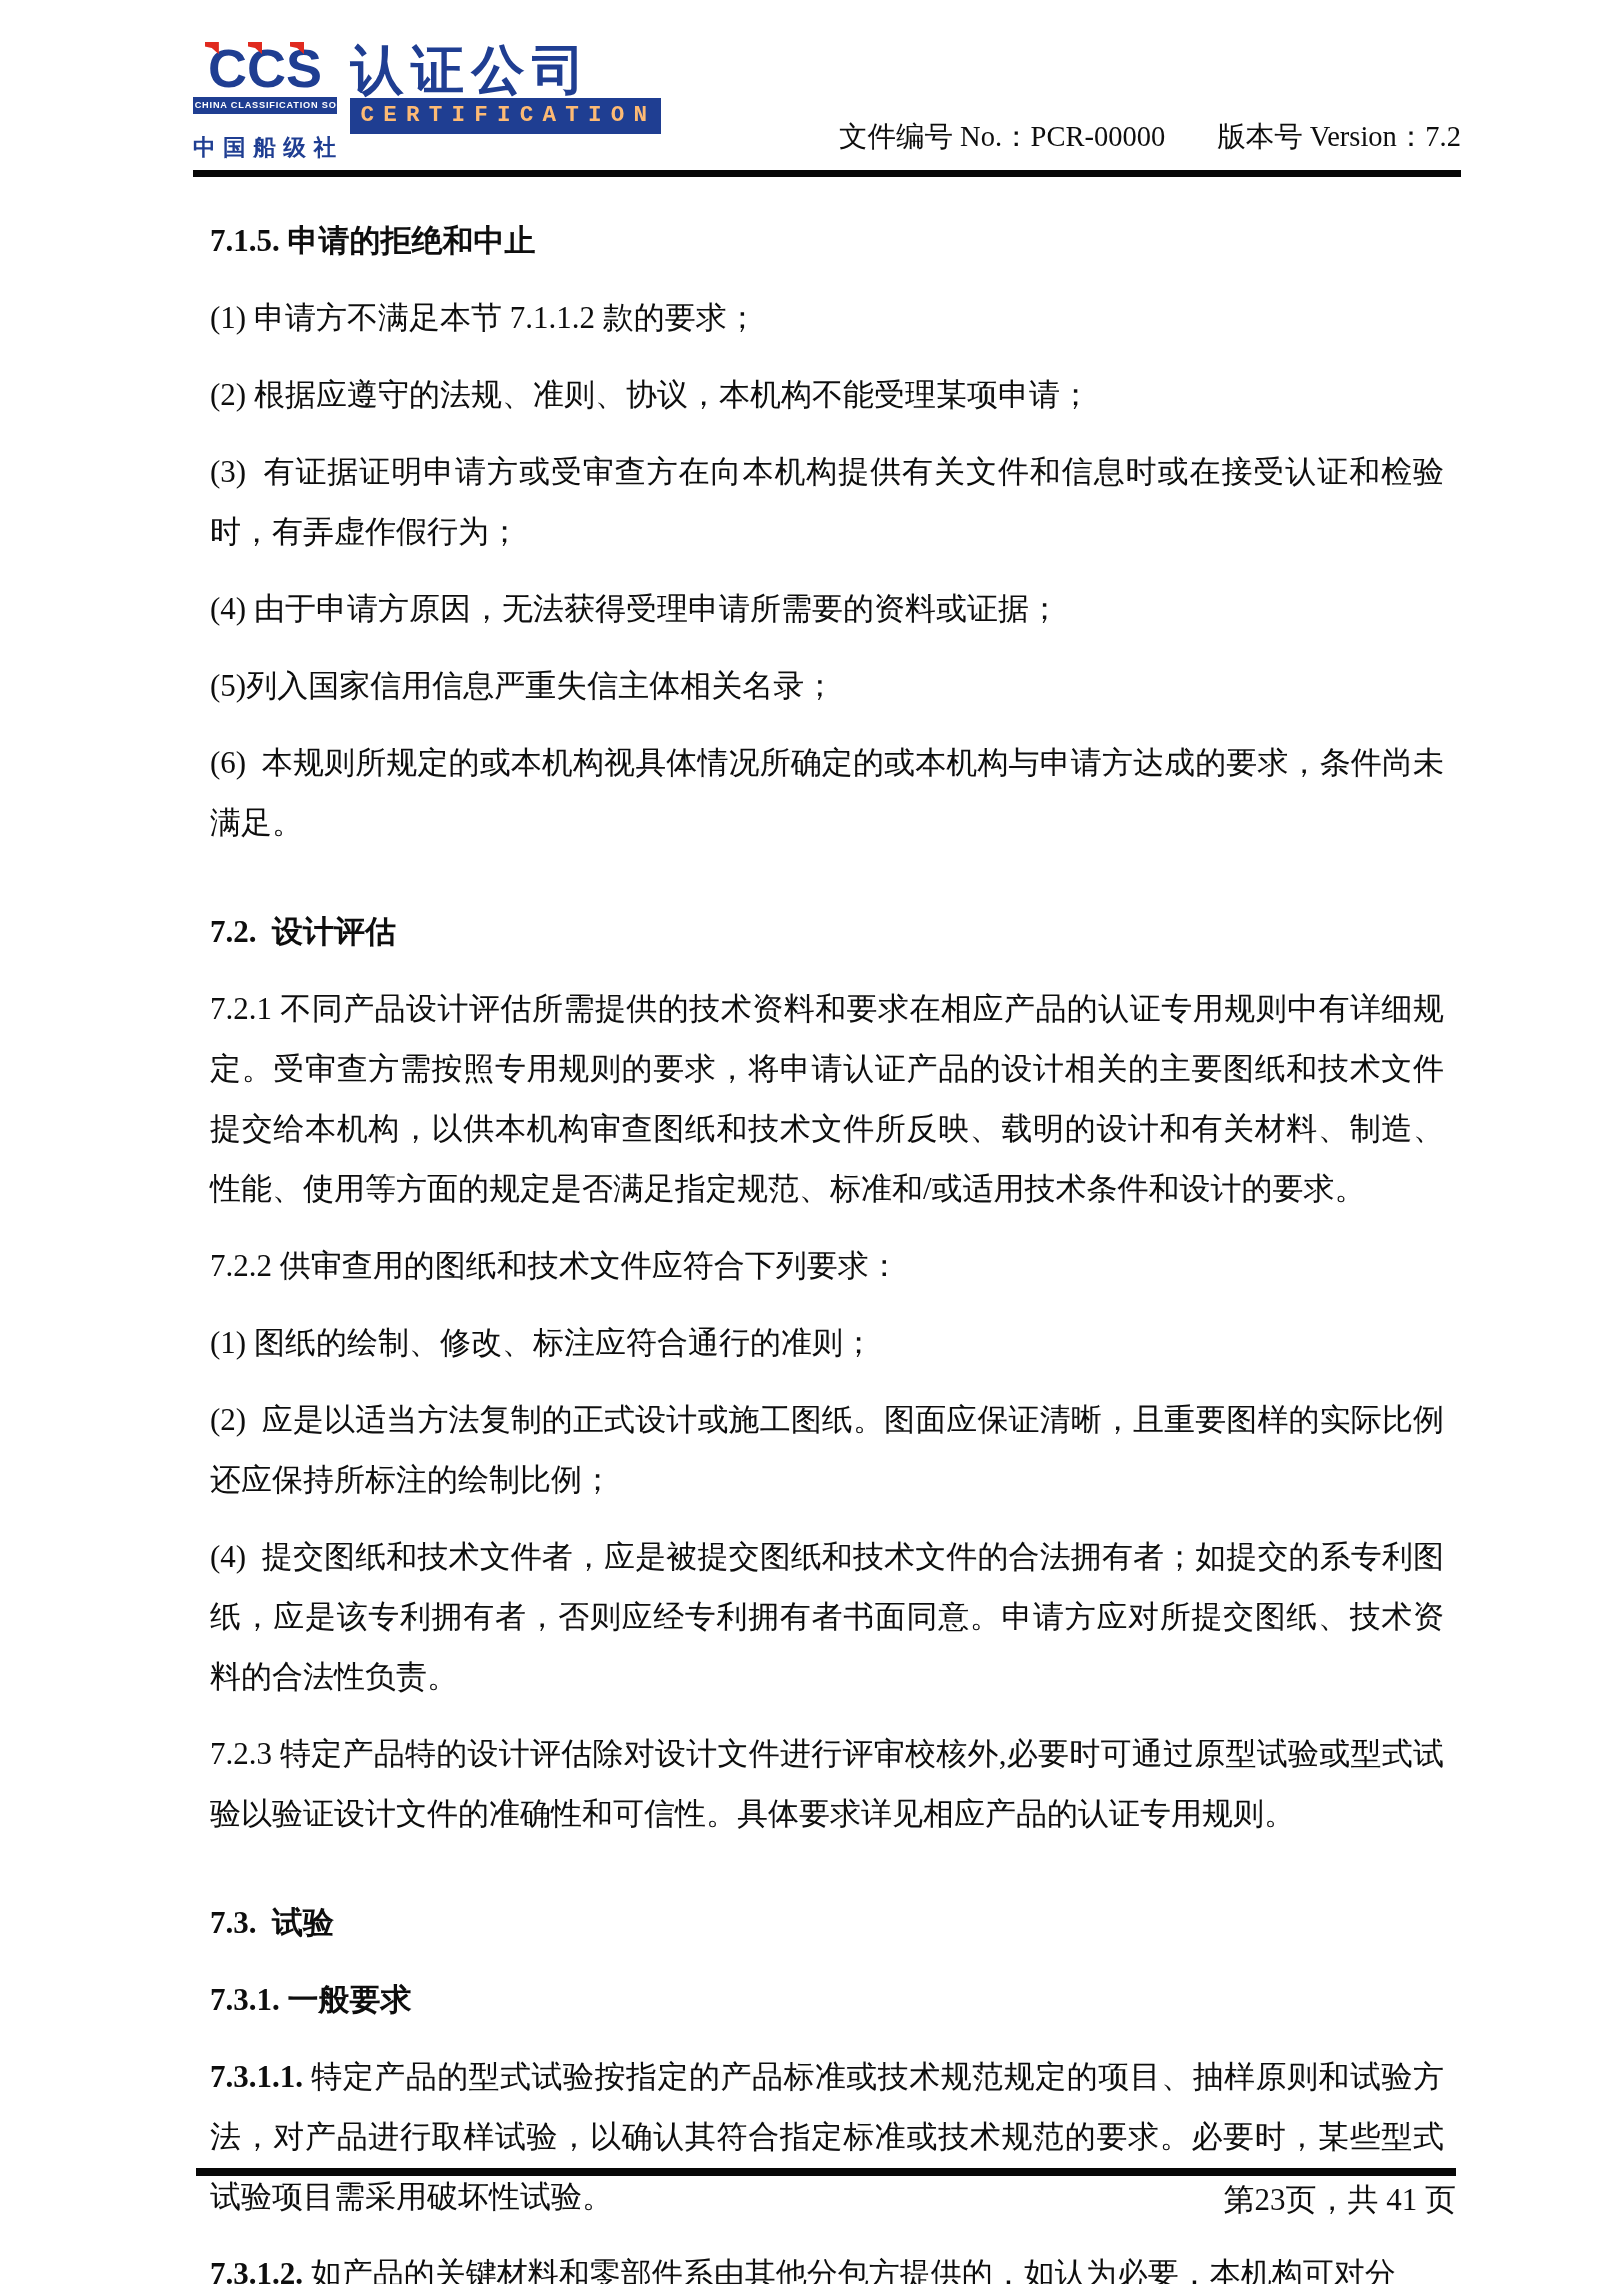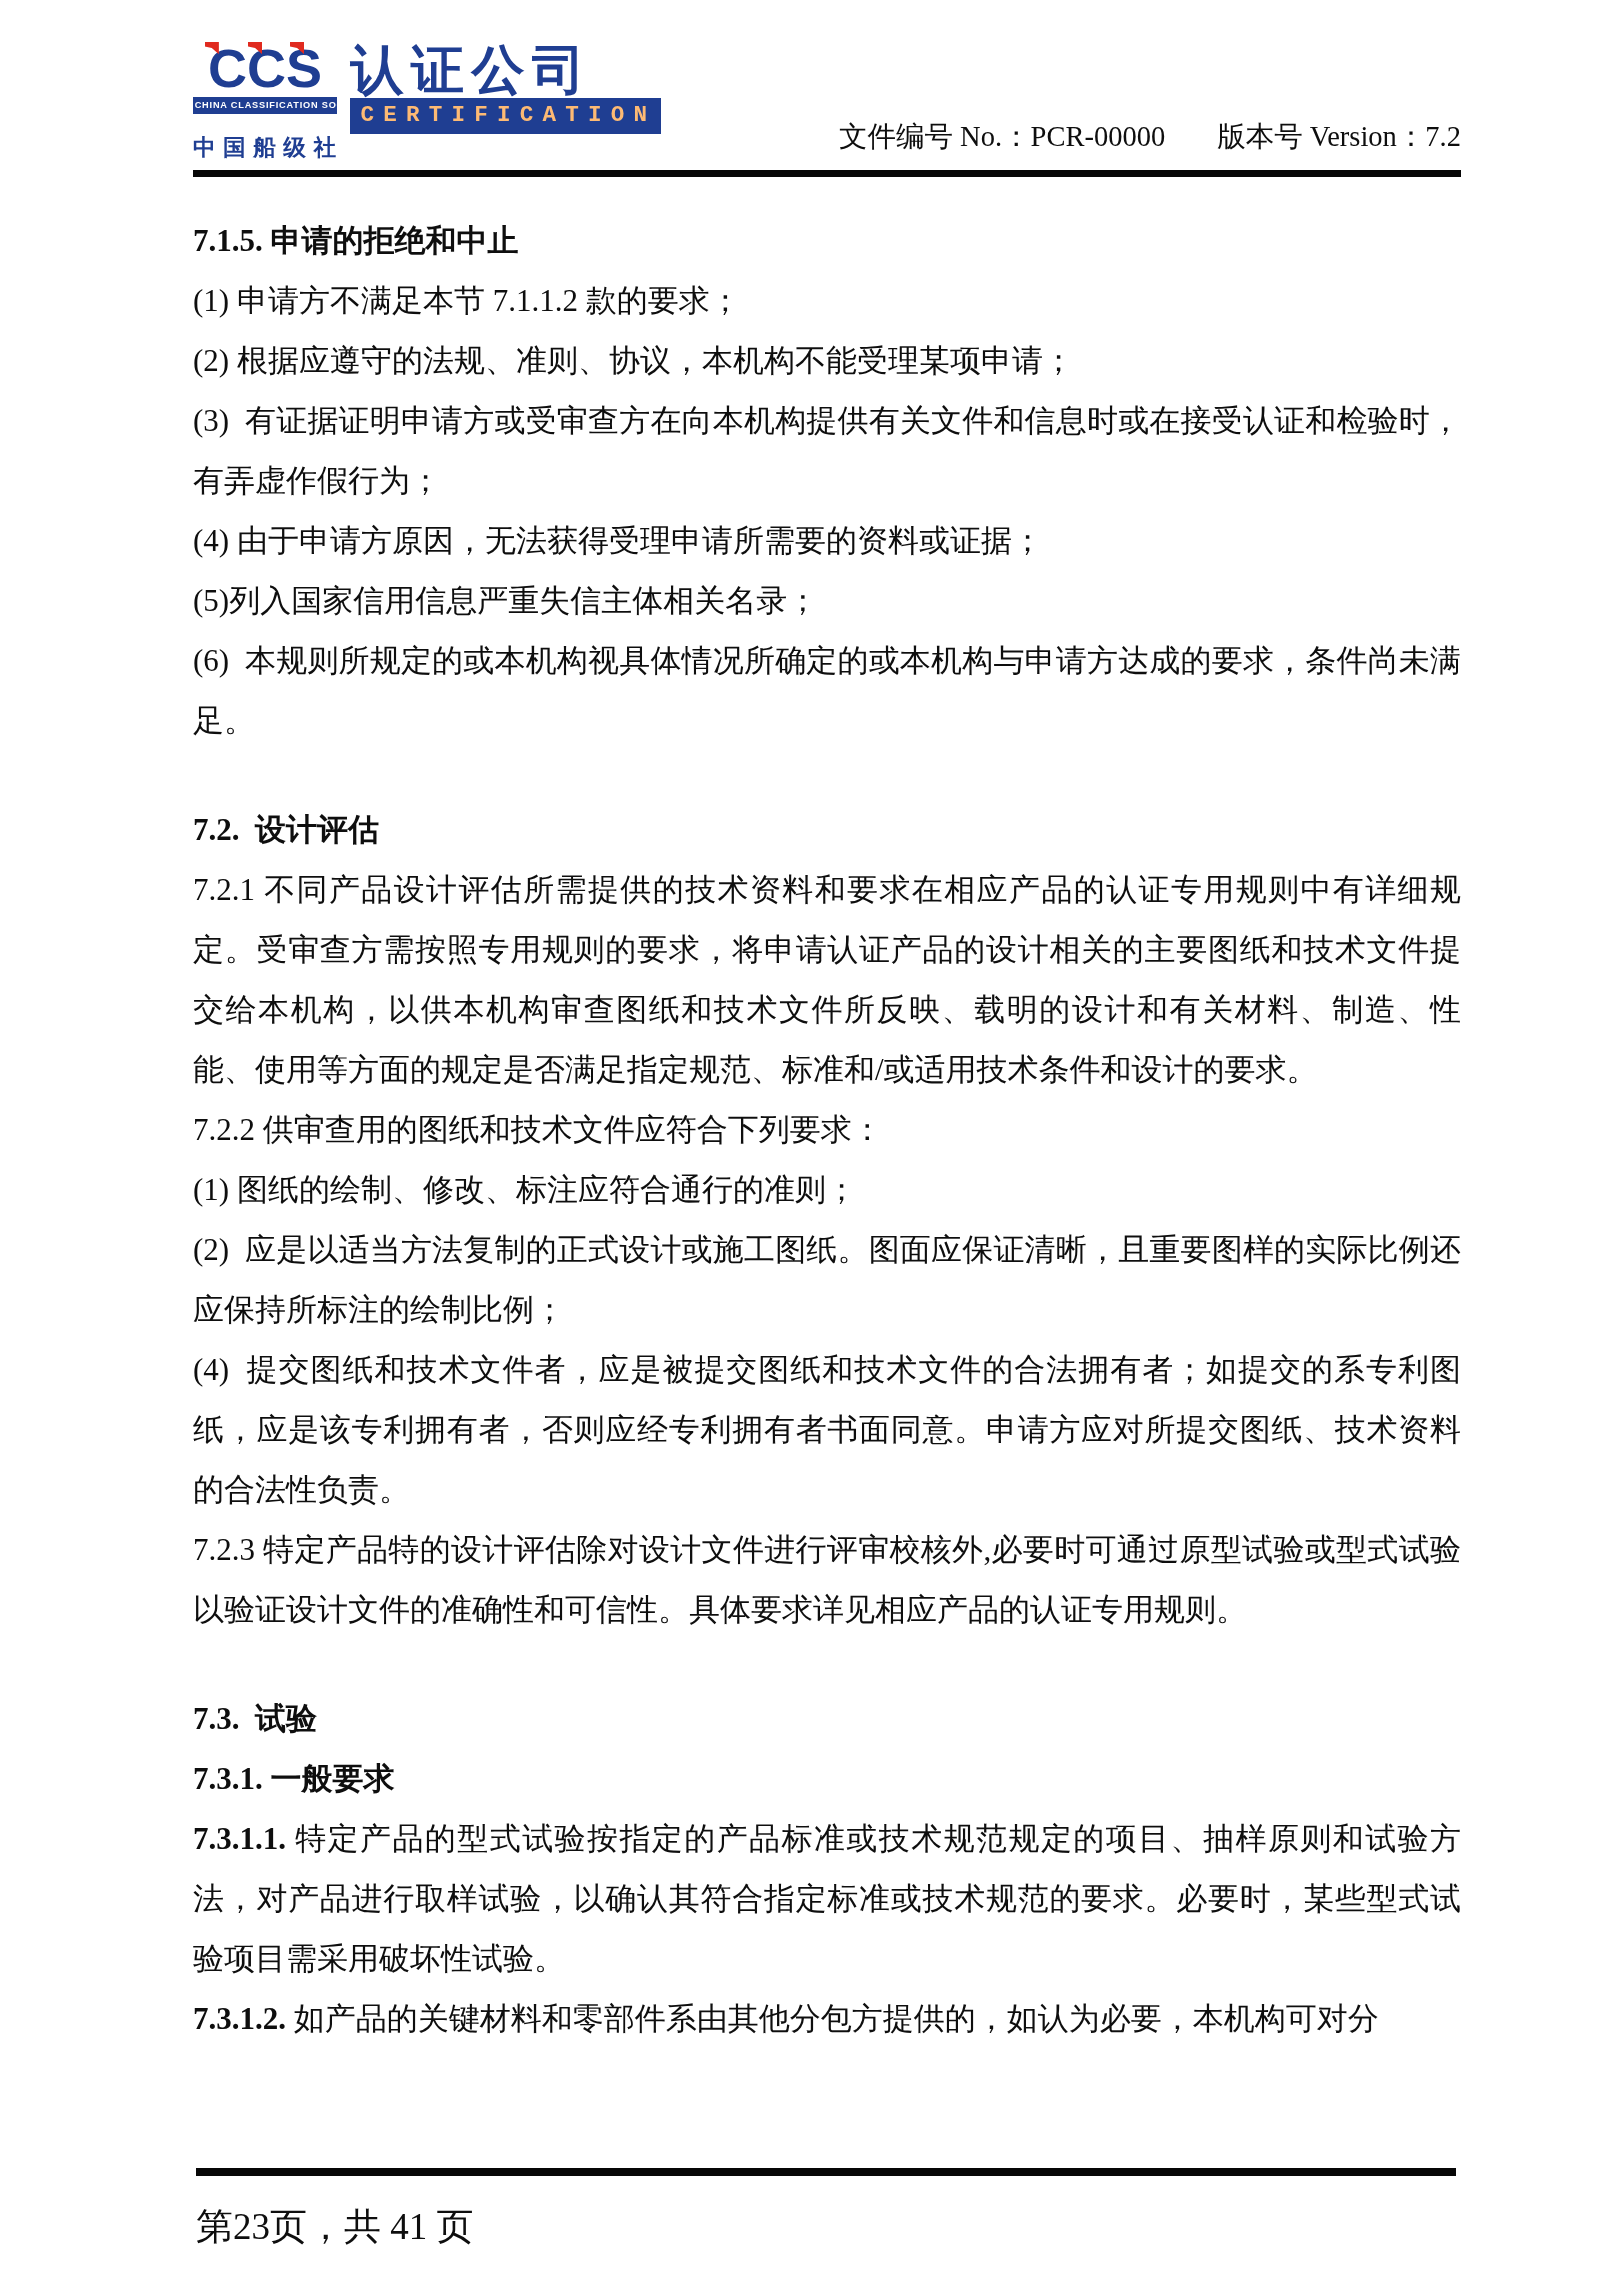--- a/index.html
+++ b/index.html
@@ -59,30 +59,30 @@
     white-space:nowrap;
   }
   .hdr-meta { font-size:28.5px; white-space:nowrap; padding-bottom:6.7px; }
   .gap2 { display:inline-block; width:52px; }
   
   .body {
     margin:34px 161px 0 193px;
     font-size:31px; line-height:60px;
     text-align:justify; word-break:break-all;
   }
-  .body p { margin:0; white-space:pre-wrap; }
+  .body p { margin:17px; white-space:pre-wrap; }
   .body p.heading { font-weight:bold; text-align:left; }
   .body p.gap { margin-top:49px; }
   .body b.lead { font-weight:bold; }
   
   .ftr {
     position:absolute; left:196px; right:166px; top:2168px;
     border-top:8.4px solid #070707;
   }
-  .ftr-text { text-align:left; font-size:37px; margin-top:26px; }
+  .ftr-text { text-align:right; font-size:31px; margin-top:3px; }
 </style>
 </head>
 <body>
 
 <div class="page">
 
   <header class="hdr">
     <div class="logo">
       <div class="logo-left">
         <div class="ccs-wrap">

